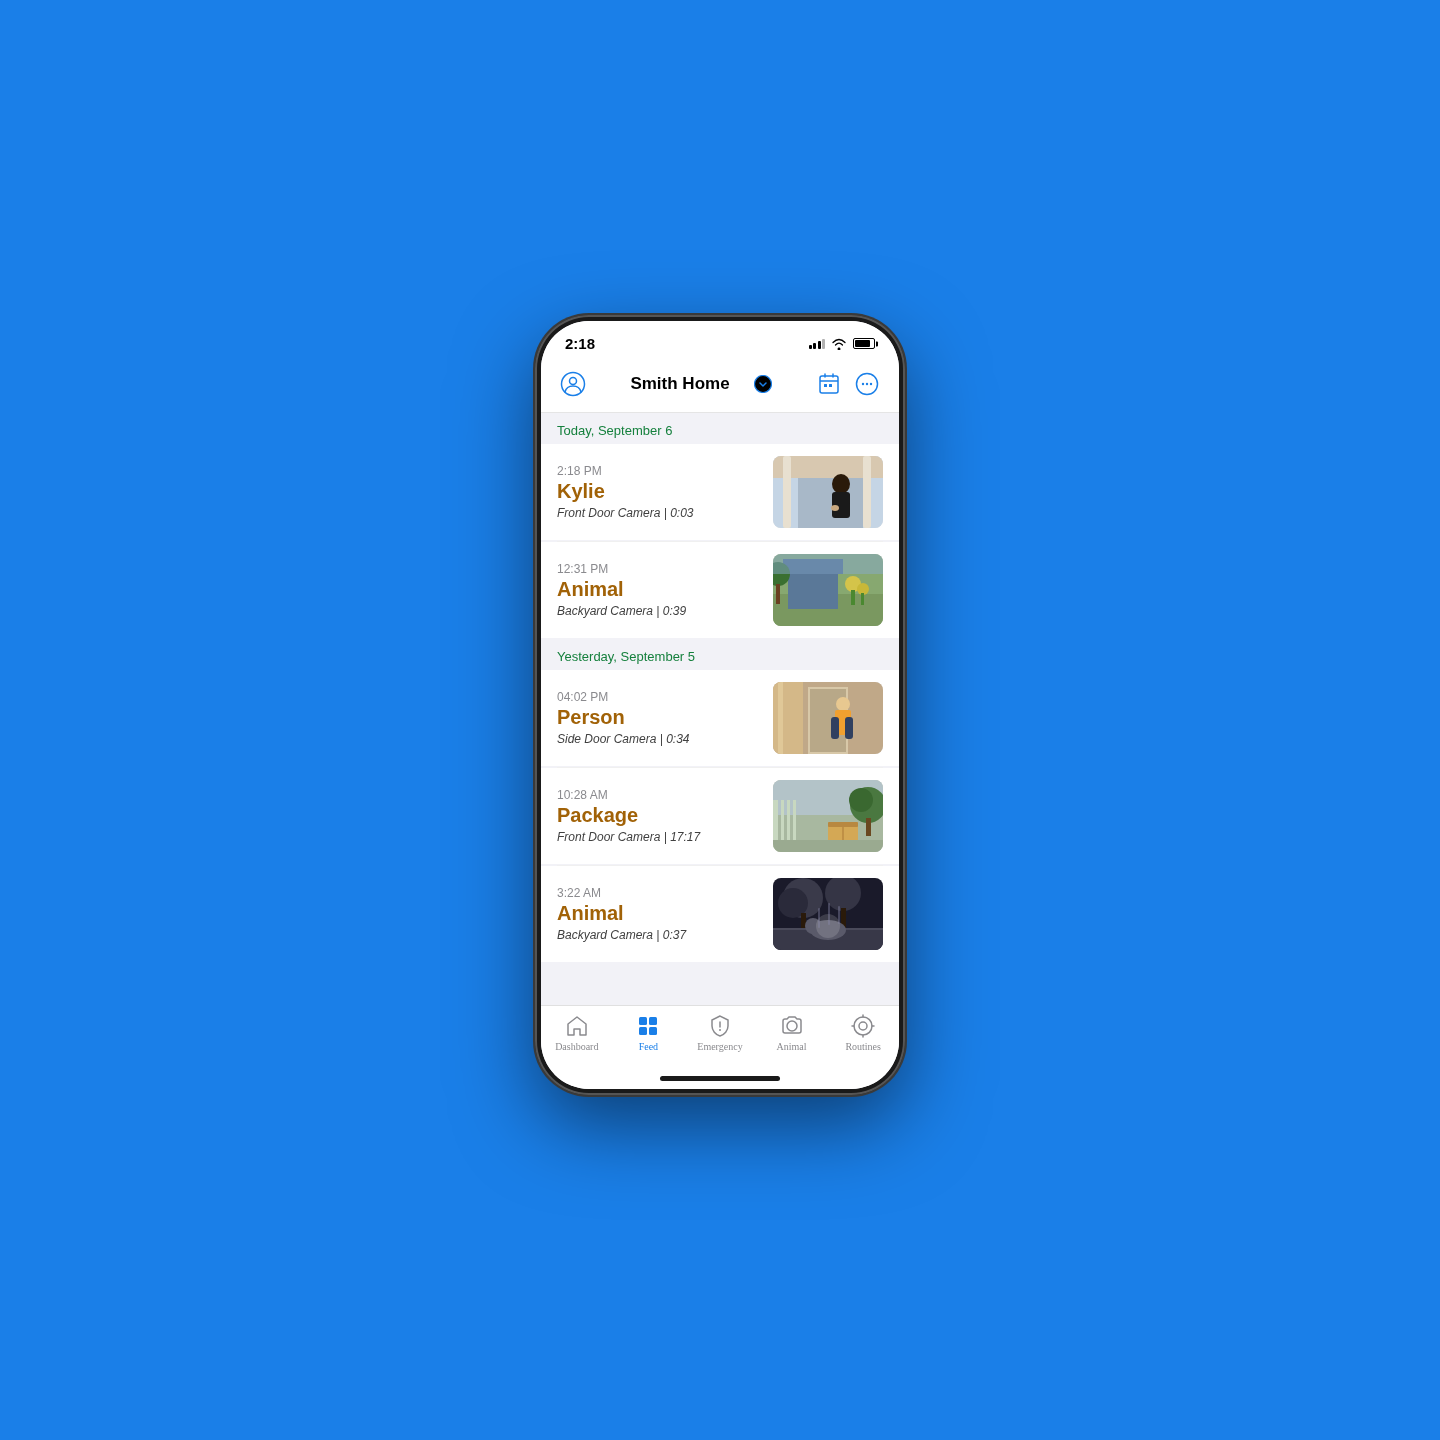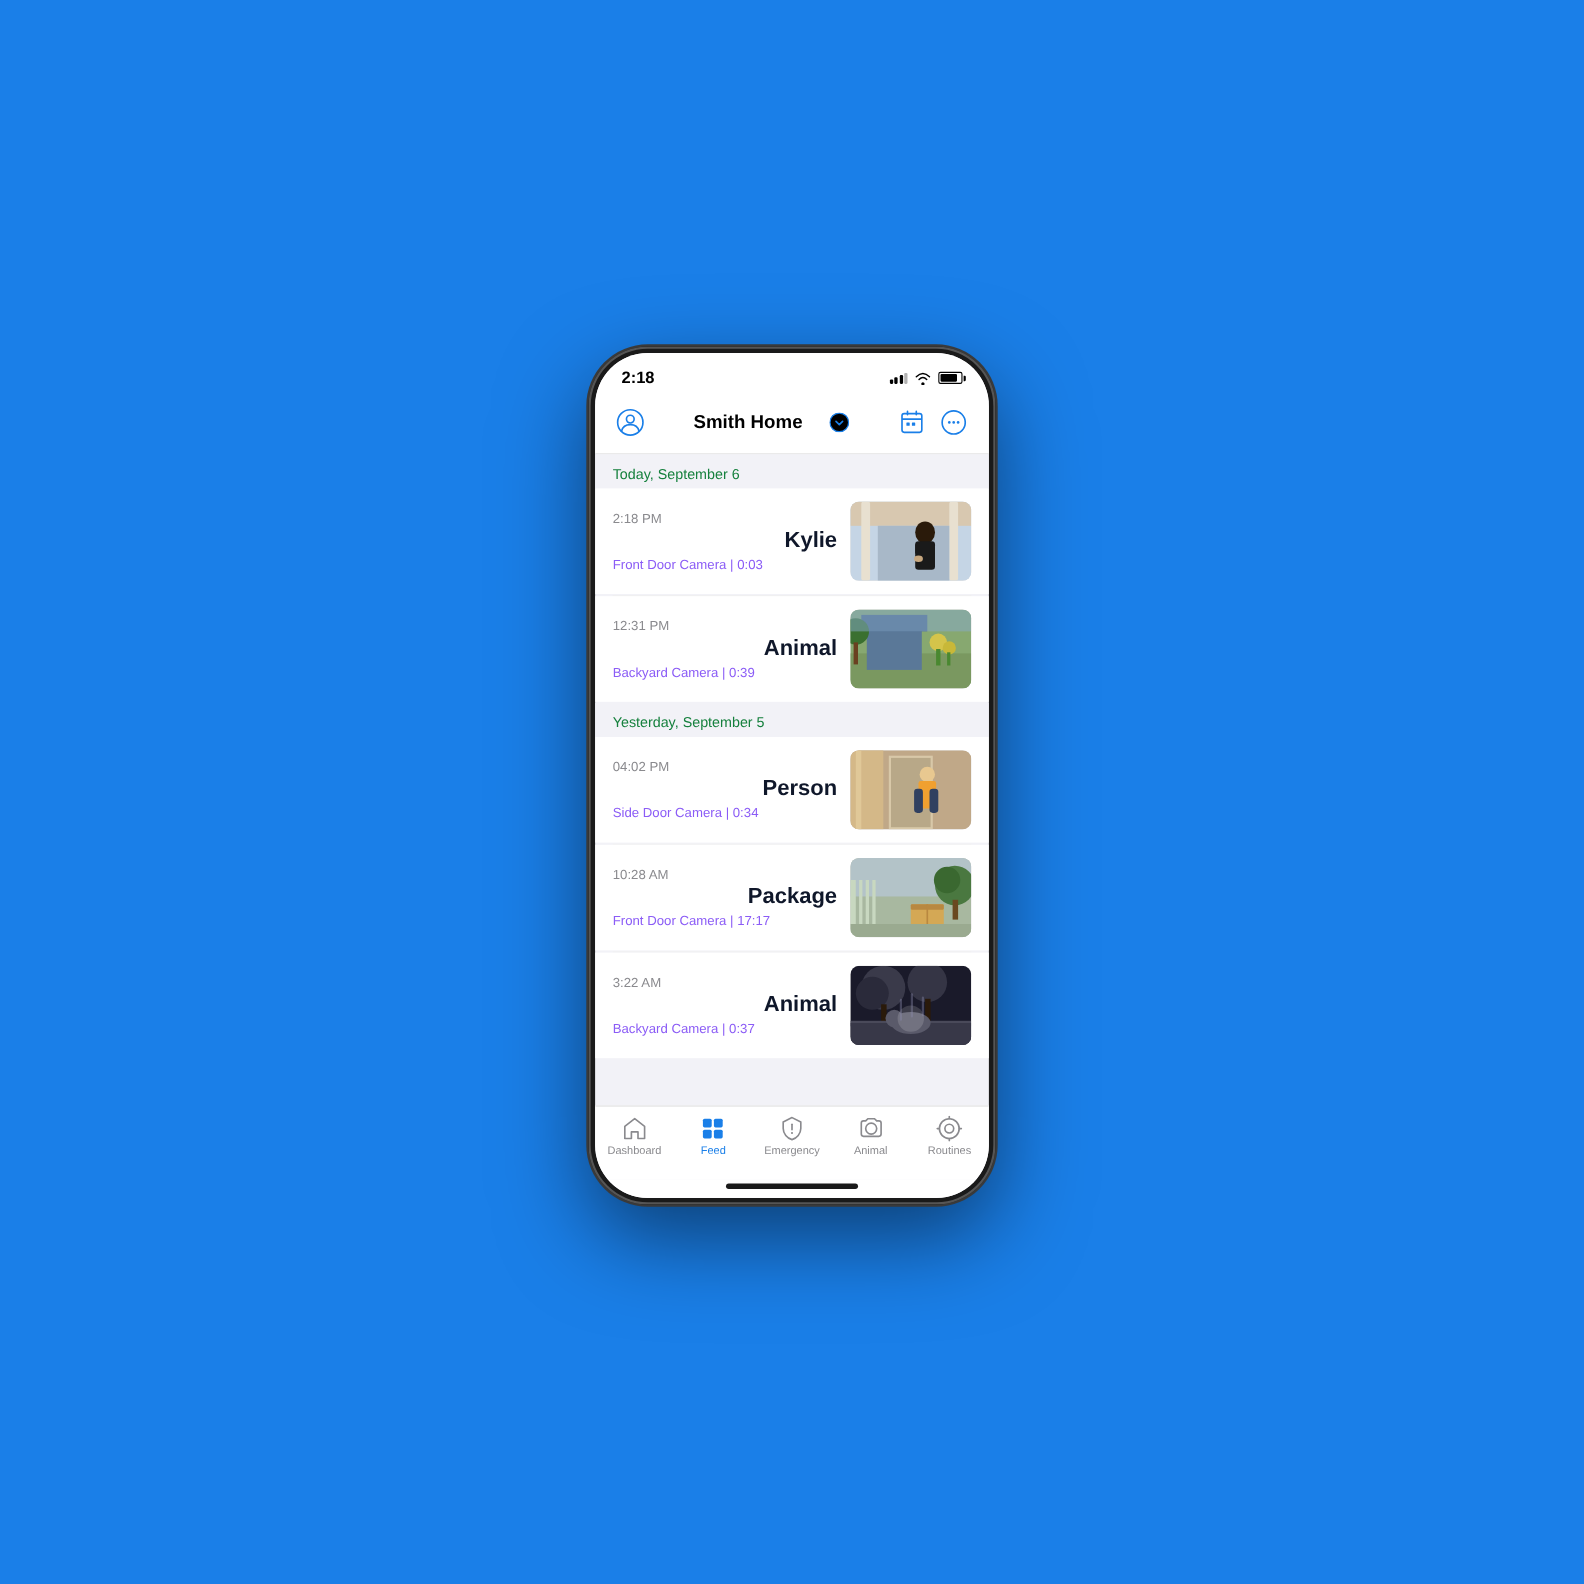--- a/index.html
+++ b/index.html
@@ -207,28 +207,28 @@
 
     .feed-item-time {
       font-size: 12px;
       color: #8a8a8e;
       margin-bottom: 2px;
     }
 
     .feed-item-title {
       font-size: 20px;
       font-weight: 600;
-      color: #0f172a;
+      color: #a16207;
       margin-bottom: 3px;
-      text-align: right;
     }
 
     .feed-item-sub {
       font-size: 12px;
-      color: #8b5cf6;
+      color: #404040;
+      font-style: italic;
     }
 
     .feed-thumbnail {
       width: 110px;
       height: 72px;
       border-radius: 8px;
       overflow: hidden;
       flex-shrink: 0;
       background: #ddd;
     }
@@ -249,20 +249,21 @@
       flex-shrink: 0;
     }
 
     .tab-item {
       display: flex;
       flex-direction: column;
       align-items: center;
       gap: 3px;
       cursor: pointer;
       min-width: 55px;
+      font-family: Liberation Serif, serif;
     }
 
     .tab-label {
       font-size: 10px;
       color: #8a8a8e;
     }
 
     .tab-label.active {
       color: #1a7fe8;
     }

